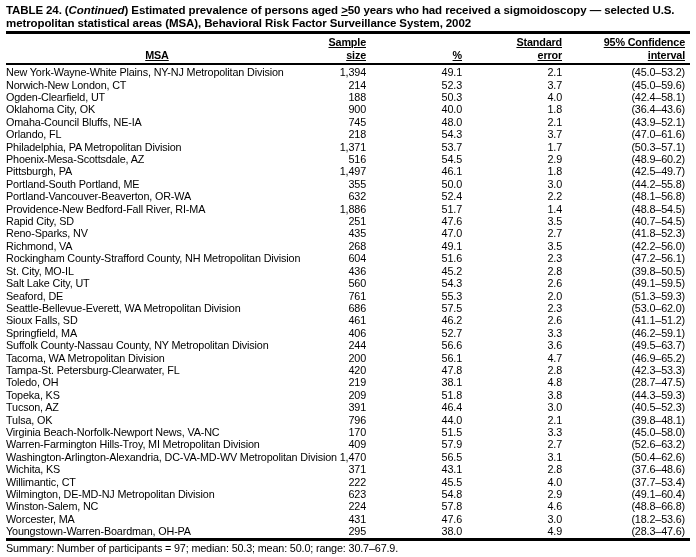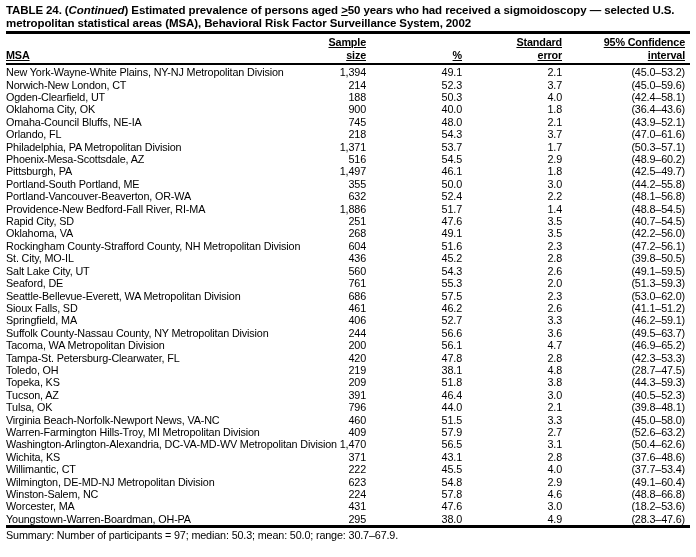--- a/index.html
+++ b/index.html
@@ -38,21 +38,21 @@
     font-size: 10.8px;
     font-weight: bold;
     letter-spacing: -0.15px;
     padding: 0;
     vertical-align: bottom;
     line-height: 13px;
     text-decoration: underline;
   }
   thead tr.h1 th { padding-top: 2px; }
   thead tr.h2 th { border-bottom: 2px solid #000; padding-bottom: 1px; }
-  th.col-msa { text-align: left; margin-top: 8px; }
+  th.col-msa { text-align: center; margin-top: 8px; }
   th.num, td.num { text-align: right; }
   th.col-ci, td.col-ci { text-align: right; padding-right: 5px; }
 
   tbody td {
     font-size: 10.8px;
     line-height: 12.4px;
     letter-spacing: -0.15px;
     padding: 0;
     white-space: nowrap;
     overflow: visible;
@@ -184,21 +184,28 @@
           <td class="num col-ci">(48.8–54.5)</td>
         </tr>
         <tr>
           <td class="col-msa">Rapid City, SD</td>
           <td class="num">251</td>
           <td class="num">47.6</td>
           <td class="num">3.5</td>
           <td class="num col-ci">(40.7–54.5)</td>
         </tr>
         <tr>
-          <td class="col-msa">Oklahoma, VA</td>
+          <td class="col-msa">Reno-Sparks, NV</td>
+          <td class="num">435</td>
+          <td class="num">47.0</td>
+          <td class="num">2.7</td>
+          <td class="num col-ci">(41.8–52.3)</td>
+        </tr>
+        <tr>
+          <td class="col-msa">Richmond, VA</td>
           <td class="num">268</td>
           <td class="num">49.1</td>
           <td class="num">3.5</td>
           <td class="num col-ci">(42.2–56.0)</td>
         </tr>
         <tr>
           <td class="col-msa">Rockingham County-Strafford County, NH Metropolitan Division</td>
           <td class="num">604</td>
           <td class="num">51.6</td>
           <td class="num">2.3</td>
@@ -290,21 +297,21 @@
         </tr>
         <tr>
           <td class="col-msa">Tulsa, OK</td>
           <td class="num">796</td>
           <td class="num">44.0</td>
           <td class="num">2.1</td>
           <td class="num col-ci">(39.8–48.1)</td>
         </tr>
         <tr>
           <td class="col-msa">Virginia Beach-Norfolk-Newport News, VA-NC</td>
-          <td class="num">460</td>
+          <td class="num">170</td>
           <td class="num">51.5</td>
           <td class="num">3.3</td>
           <td class="num col-ci">(45.0–58.0)</td>
         </tr>
         <tr>
           <td class="col-msa">Warren-Farmington Hills-Troy, MI Metropolitan Division</td>
           <td class="num">409</td>
           <td class="num">57.9</td>
           <td class="num">2.7</td>
           <td class="num col-ci">(52.6–63.2)</td>

